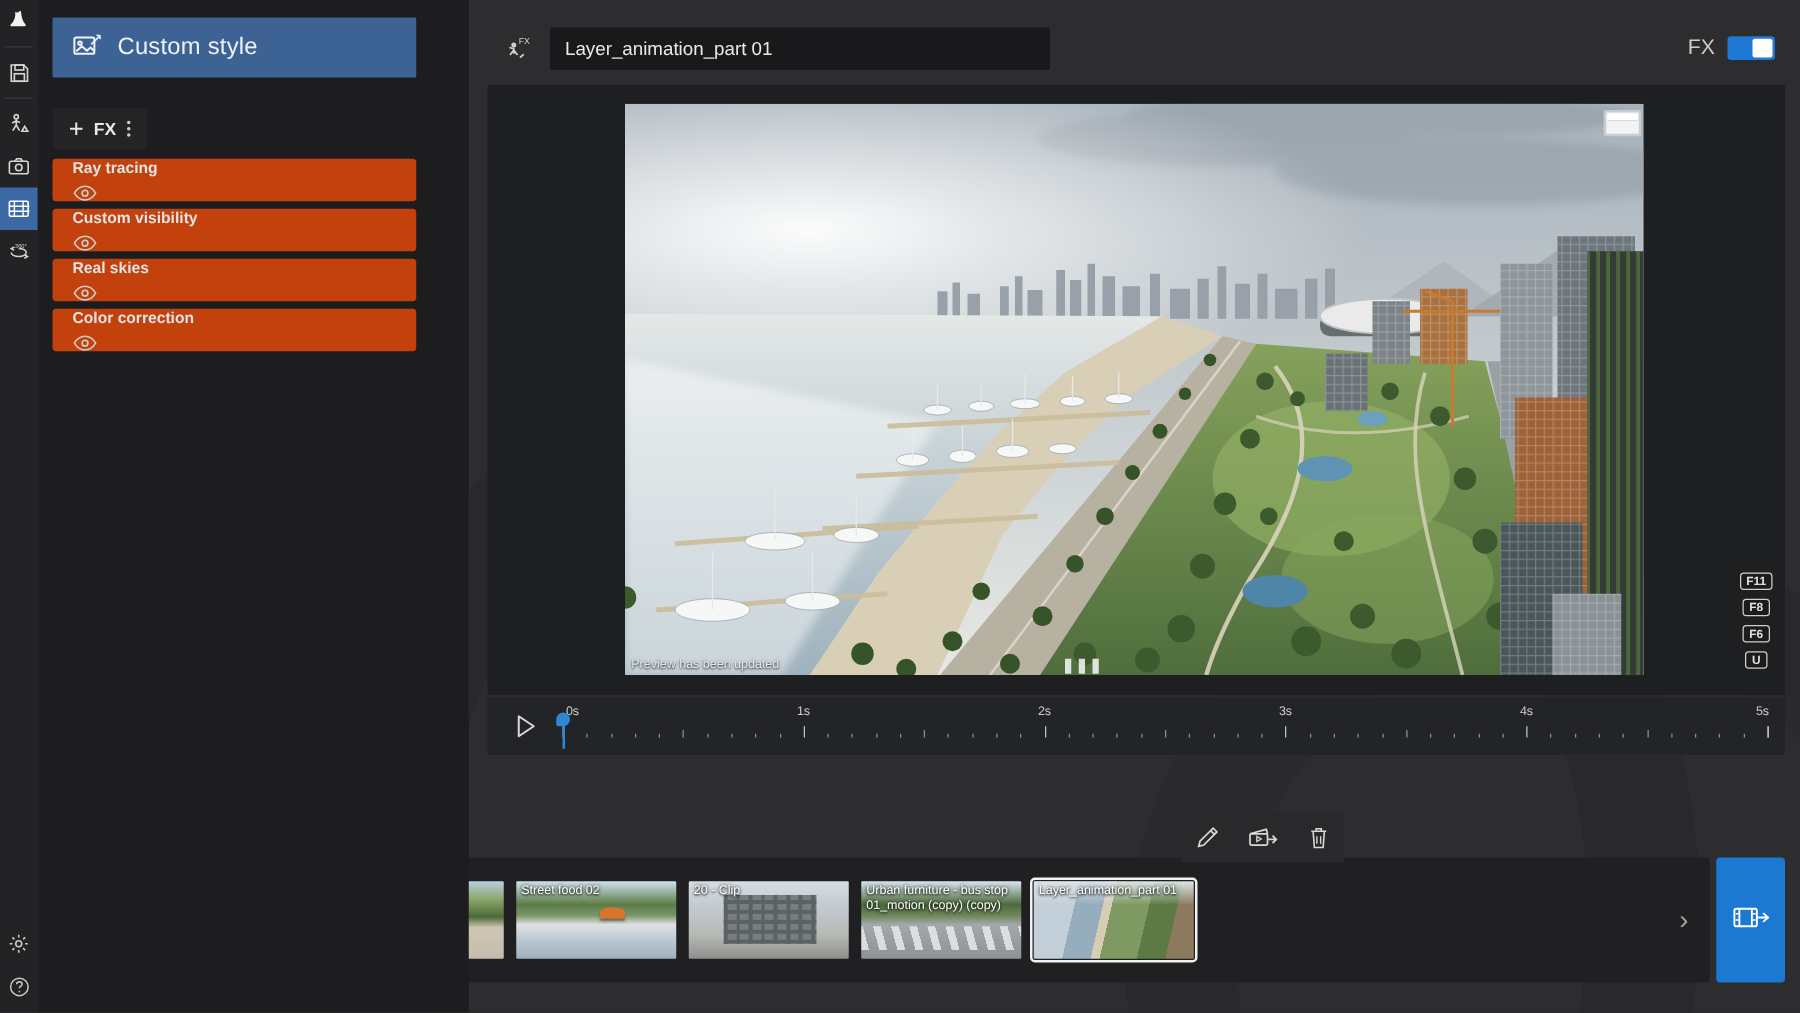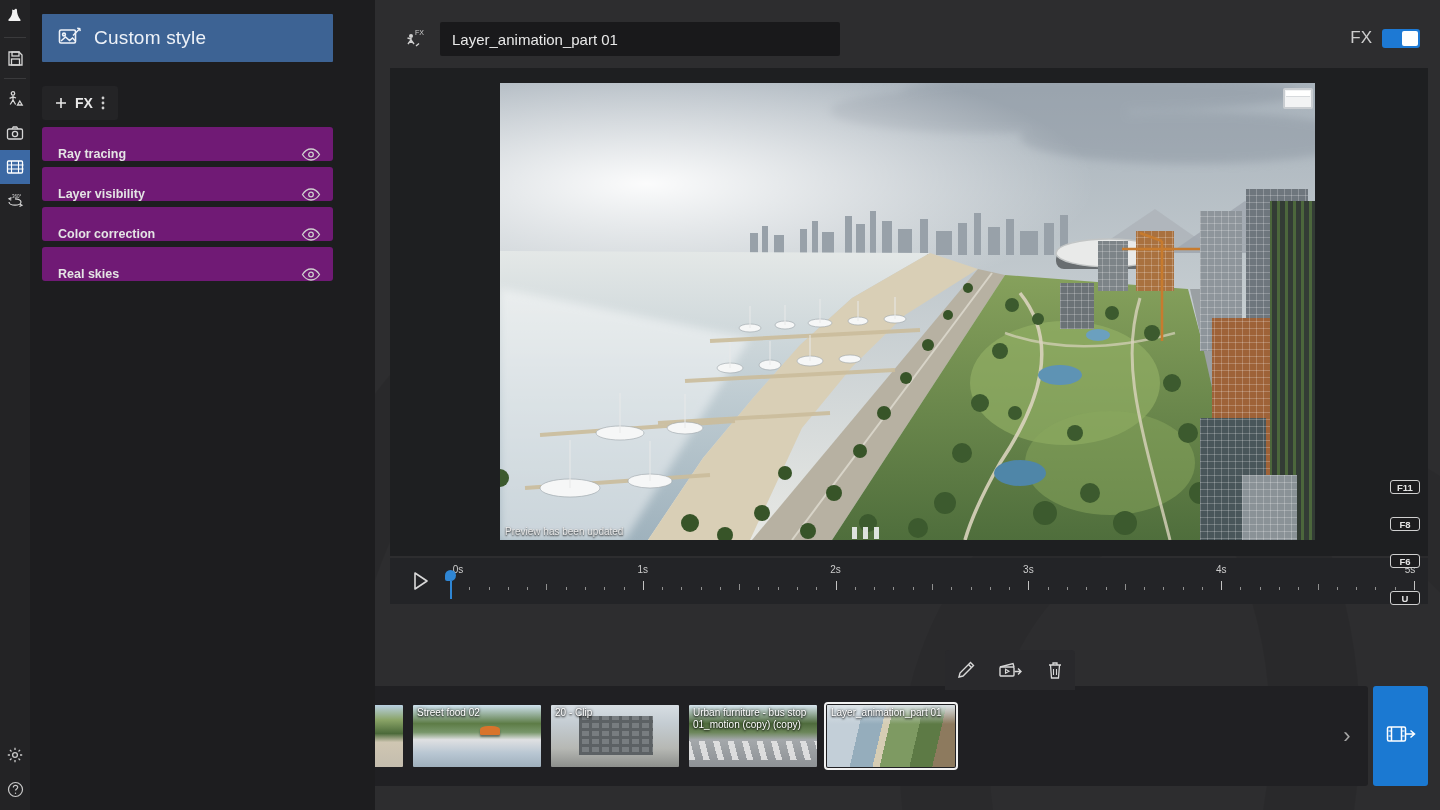--- a/index.html
+++ b/index.html
@@ -22,43 +22,43 @@
 
   
   .side-panel { position:absolute; left:30px; top:0; width:345px; height:810px; background:#1d1d1f; z-index:4; }
   .style-header { position:absolute; left:12px; top:14px; width:291px; height:48px; background:#3d6394;
     display:flex; align-items:center; gap:12px; padding:0 16px; border-radius:1px; cursor:pointer; }
   .style-header .ttl { font-size:19px; color:#eef2f8; letter-spacing:.2px; }
   .fx-add { position:absolute; left:12px; top:86px; height:34px; width:76px; background:#242426; border-radius:3px;
     display:flex; align-items:center; justify-content:center; gap:8px; cursor:pointer; }
   .fx-add .lbl { font-size:14px; font-weight:bold; color:#e8e8e8; }
   .fx-list { position:absolute; left:12px; top:127px; width:291px; display:flex; flex-direction:column; gap:6px; }
-  .fx-row { height:34px; background:#701a75; border-radius:3px; display:flex; align-items:flex-end;
-    justify-content:space-between; padding:0 12px 0 16px; cursor:pointer; }
+  .fx-row { height:34px; background:#c2410c; border-radius:3px; display:flex; align-items:flex-start;
+    justify-content:space-between; padding:0 12px 0 16px; cursor:pointer;flex-direction:column; }
   .fx-row .name { font-size:12.5px; font-weight:bold; color:#e4e4e4; }
 
   
   .hdr-icon { position:absolute; left:404px; top:28px; color:#cfcfcf; }
   .title-input { position:absolute; left:440px; top:22px; width:400px; height:34px; background:#19191b;
     border:none; outline:none; color:#e9e9e9; font-size:15px; font-family:"Liberation Sans",sans-serif;
     padding:0 12px; border-radius:2px; }
   .fx-right { position:absolute; right:20px; top:28px; display:flex; align-items:center; gap:10px; }
   .fx-right .fx-lbl { font-size:17px; color:#cdcdcd; }
   .toggle { width:38px; height:19px; background:#1d79d4; border-radius:3px; position:relative; cursor:pointer; }
   .toggle .knob { position:absolute; right:2px; top:2px; width:16px; height:15px; background:#fff; border-radius:2px; }
 
   
   .viewport { position:absolute; left:390px; top:68px; width:1038px; height:488px; background:#1e1f21; }
   .render { position:absolute; left:110px; top:15px; width:815px; height:457px; }
   .frame-btn { position:absolute; left:893px; top:20px; width:30px; height:21px; background:#f2f3f4;
     border:2px solid #c9cdd1; border-radius:2px; cursor:pointer; }
   .frame-btn::before { content:""; position:absolute; left:1px; right:1px; top:1px; height:5px; background:#fff; border-bottom:1px solid #d7dadd; }
   .toast { position:absolute; left:115px; top:458px; font-size:10px; color:#e8e8e8; text-shadow:0 1px 2px #000; }
 
-  .hotkeys { position:absolute; left:1390px; top:480px; width:30px; display:flex; flex-direction:column; gap:23px; z-index:6; }
+  .hotkeys { position:absolute; left:1390px; top:458px; width:30px; display:flex; flex-direction:column; align-items:center; gap:7px; z-index:6; }
   .key { min-width:18px; padding:1px 4px; height:14px; border:1px solid #cfcfcf; border-radius:3px; color:#e3e3e3;
     font-size:9.5px; font-weight:bold; display:flex; align-items:center; justify-content:center; background:#1c1c1e; }
 
   
   .timeline { position:absolute; left:390px; top:558px; width:1038px; height:46px; background:#232427; }
   .play-btn { position:absolute; left:16px; top:9px; width:28px; height:28px; display:flex; align-items:center; justify-content:center; cursor:pointer; color:#d9d9d9; }
   .ruler { position:absolute; left:60px; top:0; width:970px; height:46px; cursor:pointer;text-decoration:underline; }
   .tick { position:absolute; width:1px; background:#8f8f8f; bottom:14px; }
   .tick.min  { height:3px; }
   .tick.half { height:6px; }
@@ -223,39 +223,39 @@
       <div class="fx-row">
         <span class="name">Ray tracing</span>
         <span>
           <svg width="20" height="13" viewBox="0 0 20 13" fill="none" stroke="#cfcfcf" stroke-width="1.3">
             <path d="M1.5 6.5C3.8 2.8 6.8 1 10 1s6.2 1.8 8.5 5.5C16.2 10.2 13.2 12 10 12S3.8 10.2 1.5 6.5z"></path>
             <circle cx="10" cy="6.5" r="2.3"></circle>
           </svg>
         </span>
       </div>
       <div class="fx-row">
-        <span class="name">Layer visibility</span>
+        <span class="name">Custom visibility</span>
         <span>
           <svg width="20" height="13" viewBox="0 0 20 13" fill="none" stroke="#cfcfcf" stroke-width="1.3">
             <path d="M1.5 6.5C3.8 2.8 6.8 1 10 1s6.2 1.8 8.5 5.5C16.2 10.2 13.2 12 10 12S3.8 10.2 1.5 6.5z"></path>
             <circle cx="10" cy="6.5" r="2.3"></circle>
           </svg>
         </span>
       </div>
       <div class="fx-row">
-        <span class="name">Color correction</span>
+        <span class="name">Real skies</span>
         <span>
           <svg width="20" height="13" viewBox="0 0 20 13" fill="none" stroke="#cfcfcf" stroke-width="1.3">
             <path d="M1.5 6.5C3.8 2.8 6.8 1 10 1s6.2 1.8 8.5 5.5C16.2 10.2 13.2 12 10 12S3.8 10.2 1.5 6.5z"></path>
             <circle cx="10" cy="6.5" r="2.3"></circle>
           </svg>
         </span>
       </div>
       <div class="fx-row">
-        <span class="name">Real skies</span>
+        <span class="name">Color correction</span>
         <span>
           <svg width="20" height="13" viewBox="0 0 20 13" fill="none" stroke="#cfcfcf" stroke-width="1.3">
             <path d="M1.5 6.5C3.8 2.8 6.8 1 10 1s6.2 1.8 8.5 5.5C16.2 10.2 13.2 12 10 12S3.8 10.2 1.5 6.5z"></path>
             <circle cx="10" cy="6.5" r="2.3"></circle>
           </svg>
         </span>
       </div>
     </div>
 </div>
 

